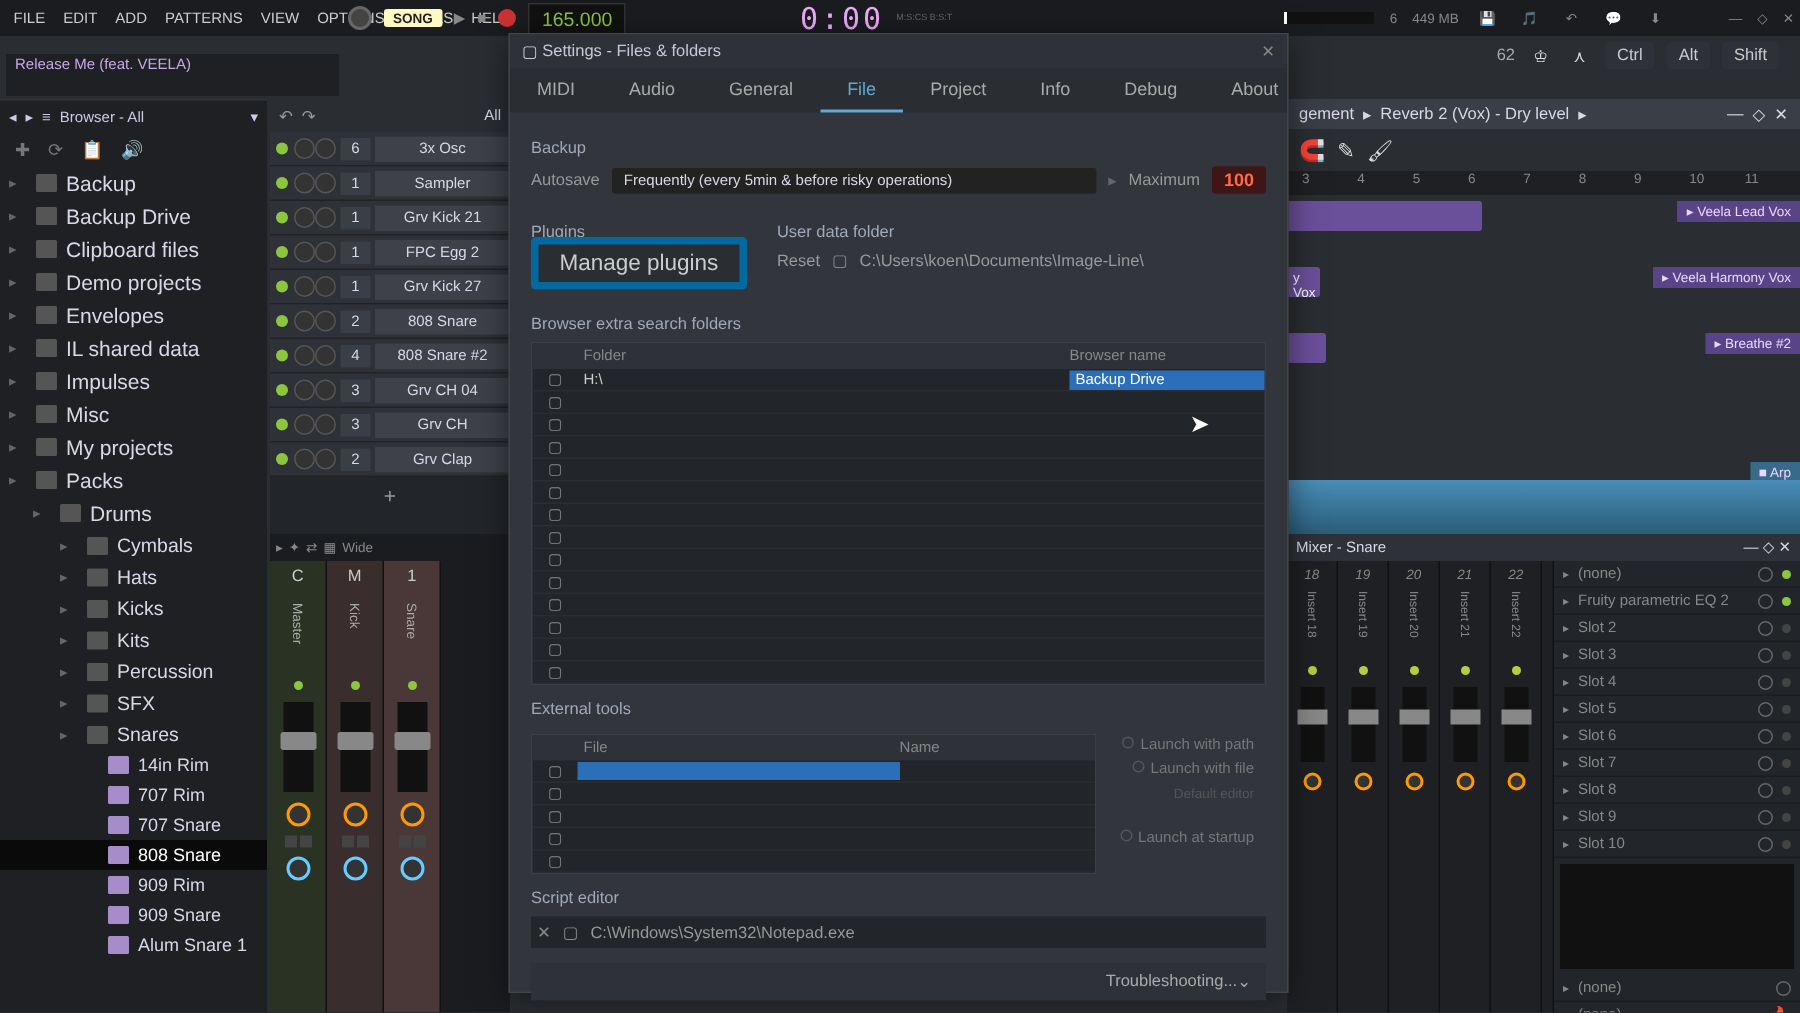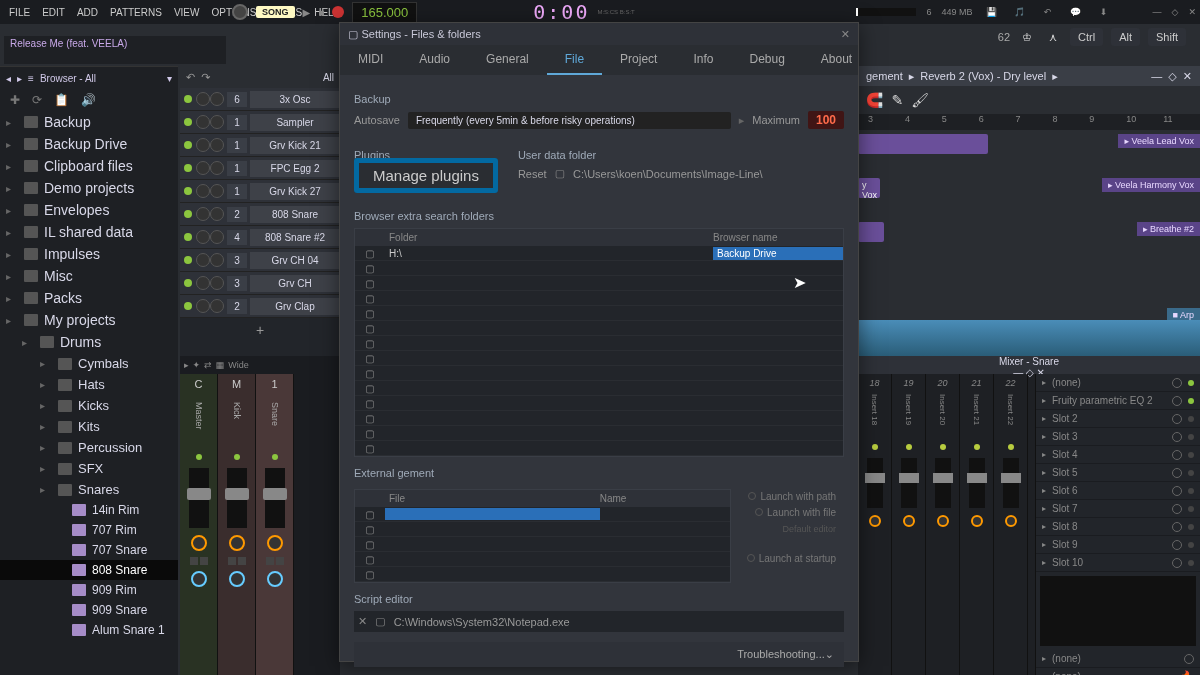--- a/index.html
+++ b/index.html
@@ -84,21 +84,21 @@
 .playlist-tools span { font-size: 14px; }
 .playlist-ruler { height: 16px; background: #1e2024; display: flex; padding-left: 10px; }
 .playlist-ruler span { width: 38px; font-size: 9px; color: #888; }
 .playlist-tracks { background: #2a2d32; position: relative; height: 200px; }
 .clip { position: absolute; height: 20px; border-radius: 2px; font-size: 9px; color: #fff; padding: 2px 4px; overflow: hidden; }
 .clip.purple { background: #6a4f9a; }
 .clip-label { position: absolute; right: 0; font-size: 9px; background: #5a4488; padding: 2px 6px; color: #e8d8ff; }
 
 
 .mixer-panel { position: absolute; top: 356px; left: 858px; right: 0; bottom: 0; background: #1e2024; }
-.mixer-panel-header { height: 18px; background: #2e3138; display: flex; align-items: center; justify-content: space-between; padding: 0 6px; font-size: 10px; color: #d8d8e8; flex-direction: column; }
+.mixer-panel-header { height: 18px; background: #2e3138; display: flex; align-items: center; justify-content: space-between; padding: 0 6px; font-size: 10px; color: #d8d8e8; }
 .mixer-inserts { display: flex; height: calc(100% - 18px); }
 .insert-strips { display: flex; flex: 1; }
 .insert-strip { width: 34px; display: flex; flex-direction: column; align-items: center; border-right: 1px solid #111; padding-top: 4px; }
 .insert-num { font-size: 9px; color: #888; font-style: italic; }
 .insert-name { writing-mode: vertical-rl; font-size: 8px; color: #888; margin: 6px 0; height: 40px; }
 .insert-led { width: 6px; height: 6px; border-radius: 50%; background: #b8cc3f; margin: 4px 0; }
 .insert-fader { width: 16px; height: 50px; background: #111; position: relative; margin: 4px 0; }
 .insert-fader::after { content: ''; position: absolute; width: 20px; height: 10px; background: #888; left: -2px; top: 15px; }
 .slot-panel { width: 165px; background: #22252a; border-left: 1px solid #111; }
 .slot-row { height: 18px; display: flex; align-items: center; padding: 0 6px; gap: 6px; font-size: 10px; color: #888; border-bottom: 1px solid #1a1c20; }
@@ -240,25 +240,25 @@
       <div class="browser-item folder level0">
         <span class="icon"></span>
         <span>Impulses</span>
       </div>
       <div class="browser-item folder level0">
         <span class="icon"></span>
         <span>Misc</span>
       </div>
       <div class="browser-item folder level0">
         <span class="icon"></span>
+        <span>My projects</span>
+      </div>
+      <div class="browser-item folder level0">
+        <span class="icon"></span>
         <span>Packs</span>
-      </div>
-      <div class="browser-item folder level0">
-        <span class="icon"></span>
-        <span>My projects</span>
       </div>
       <div class="browser-item folder level1">
         <span class="icon"></span>
         <span>Drums</span>
       </div>
       <div class="browser-item folder level2">
         <span class="icon"></span>
         <span>Cymbals</span>
       </div>
       <div class="browser-item folder level2">
@@ -727,21 +727,21 @@
             <span class="fname"></span>
           </div>
           <div class="folder-row">
             <span class="fico">▢</span>
             <span class="fpath"></span>
             <span class="fname"></span>
           </div>
         </div>
     </div>
 
-    <div class="section-label" style="margin-top:10px">External gement</div>
+    <div class="section-label" style="margin-top:10px">External tools</div>
     <div style="display:flex;gap:8px">
       <div class="folder-table" style="flex:1">
         <div class="folder-table-header">
           <span class="col1"></span>
           <span class="col2">File</span>
           <span class="col3">Name</span>
         </div>
         <div id="ext-rows">
             <div class="folder-row">
               <span class="fico">▢</span>

